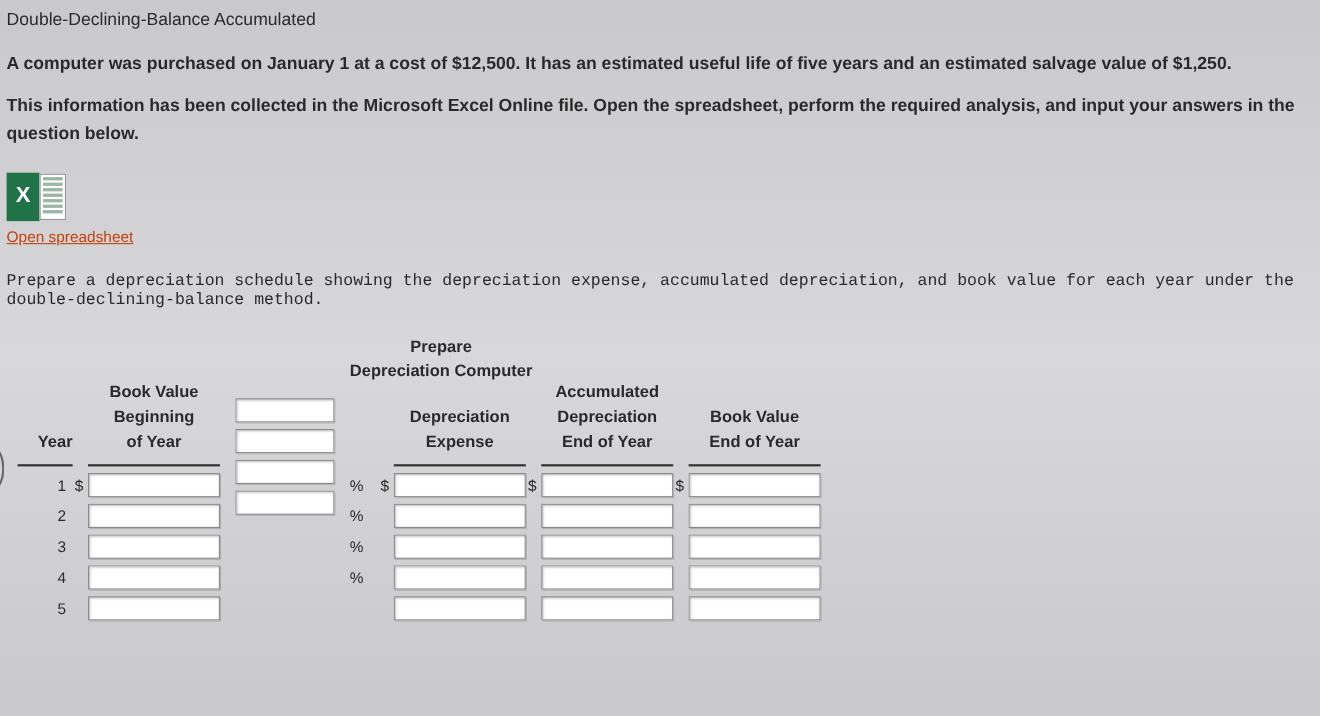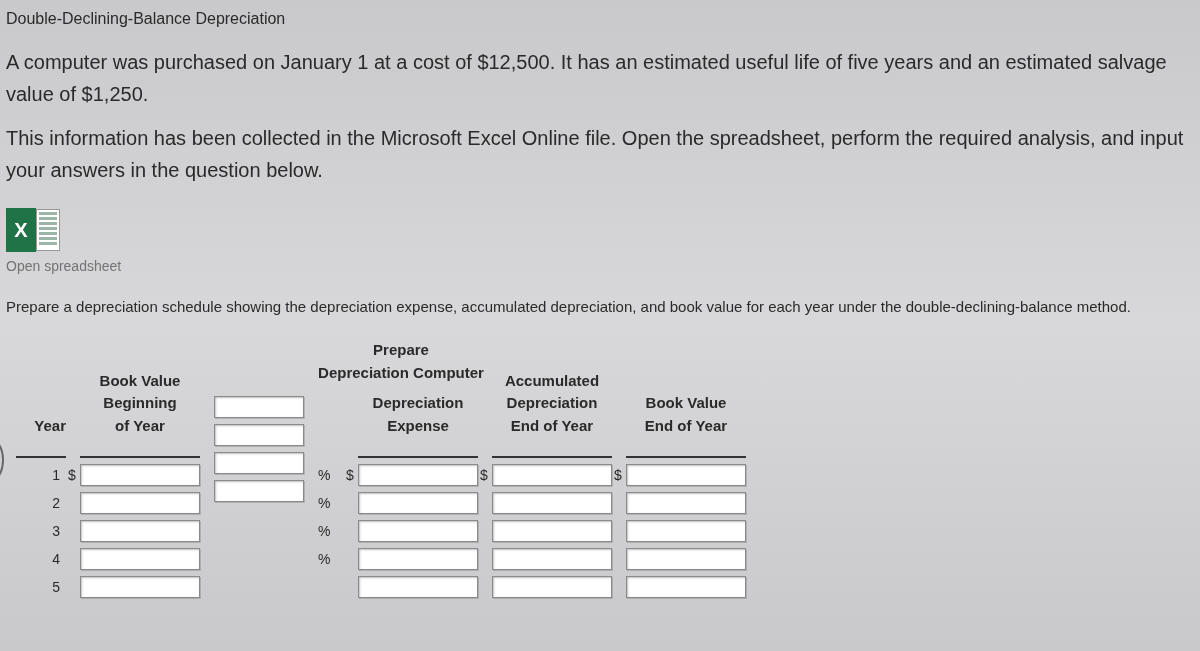--- a/index.html
+++ b/index.html
@@ -11,23 +11,24 @@
       padding: 10px 10px 0 6px;
       color: #2a2a2a;
       font-size: 15px;
       overflow: hidden;
     }
     .title {
       font-size: 16px;
       margin-bottom: 18px;
     }
     .para {
-      font-size: 20px;
+      font-size: 16px;
       line-height: 1.6;
       margin-bottom: 12px;
+      font-weight: bold;
     }
     .excel-icon-link {
       display: inline-block;
       margin-top: 10px;
     }
     .excel-icon {
       width: 56px;
       height: 44px;
       position: relative;
       display: flex;
@@ -56,30 +57,32 @@
       flex-direction: column;
       padding: 2px;
       gap: 2px;
     }
     .excel-icon .right .line {
       height: 3px;
       background: #9bb6a6;
       width: 100%;
     }
     .open-link {
-      color: #737373;
+      color: #c2410c;
+      text-decoration: underline;
       font-size: 14px;
       display: inline-block;
       margin-top: 6px;
       margin-bottom: 24px;
       cursor: pointer;
     }
     .instruction {
       font-size: 15px;
       margin-bottom: 24px;
+      font-family: Liberation Mono, monospace;
     }
     .schedule-wrap {
       margin-left: 10px;
     }
     .schedule-title {
       text-align: center;
       font-weight: bold;
       font-size: 15px;
       line-height: 1.5;
       width: 770px;
@@ -119,21 +122,21 @@
       font-weight: bold;
       font-size: 15px;
       text-align: center;
       height: 68px;
       display: flex;
       flex-direction: column;
       justify-content: flex-end;
       line-height: 1.5;
       border-bottom: 2px solid #333;
       width: 100%;
-      padding-bottom: 19px;
+      padding-bottom: 8px;
       white-space: pre-line;
     }
     .col-year .hdr { text-align: right; align-items: flex-end; }
     .hdr.no-border { border-bottom: 2px solid transparent; }
     .rows {
       display: flex;
       flex-direction: column;
       gap: 6px;
       width: 100%;
       padding-top: 6px;
@@ -176,21 +179,21 @@
       display: flex;
       align-items: center;
       width: 100%;
     }
   </style>
 </head>
 <body>
 
 
 
-<div class="title">Double-Declining-Balance Depreciation</div>
+<div class="title">Double-Declining-Balance Accumulated</div>
 
 <div class="para">A computer was purchased on January 1 at a cost of $12,500. It has an estimated useful life of five years and an estimated salvage value of $1,250.</div>
 <div class="para">This information has been collected in the Microsoft Excel Online file. Open the spreadsheet, perform the required analysis, and input your answers in the question below.</div>
 
 <a class="excel-icon-link">
   <div class="excel-icon">
     <div class="left">
         <span>X</span>
       </div>
     <div class="right">

